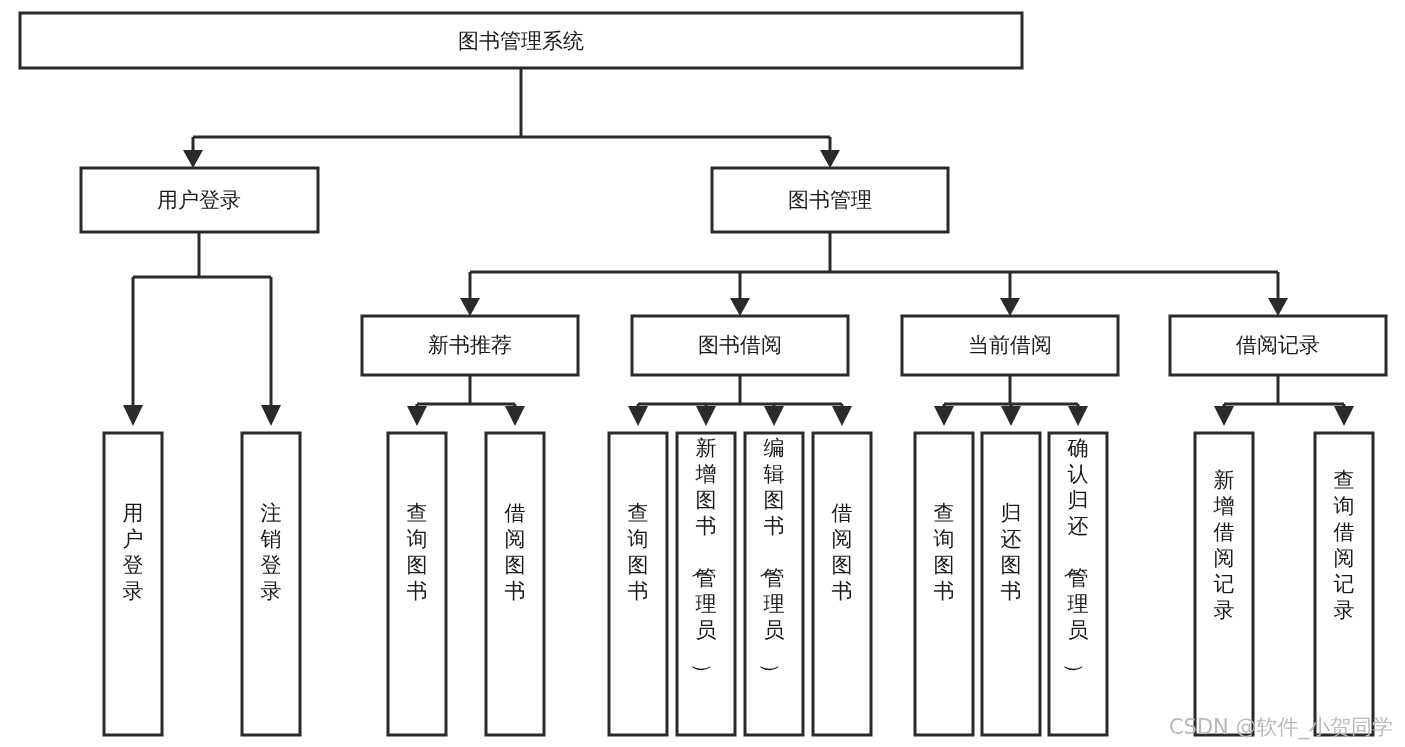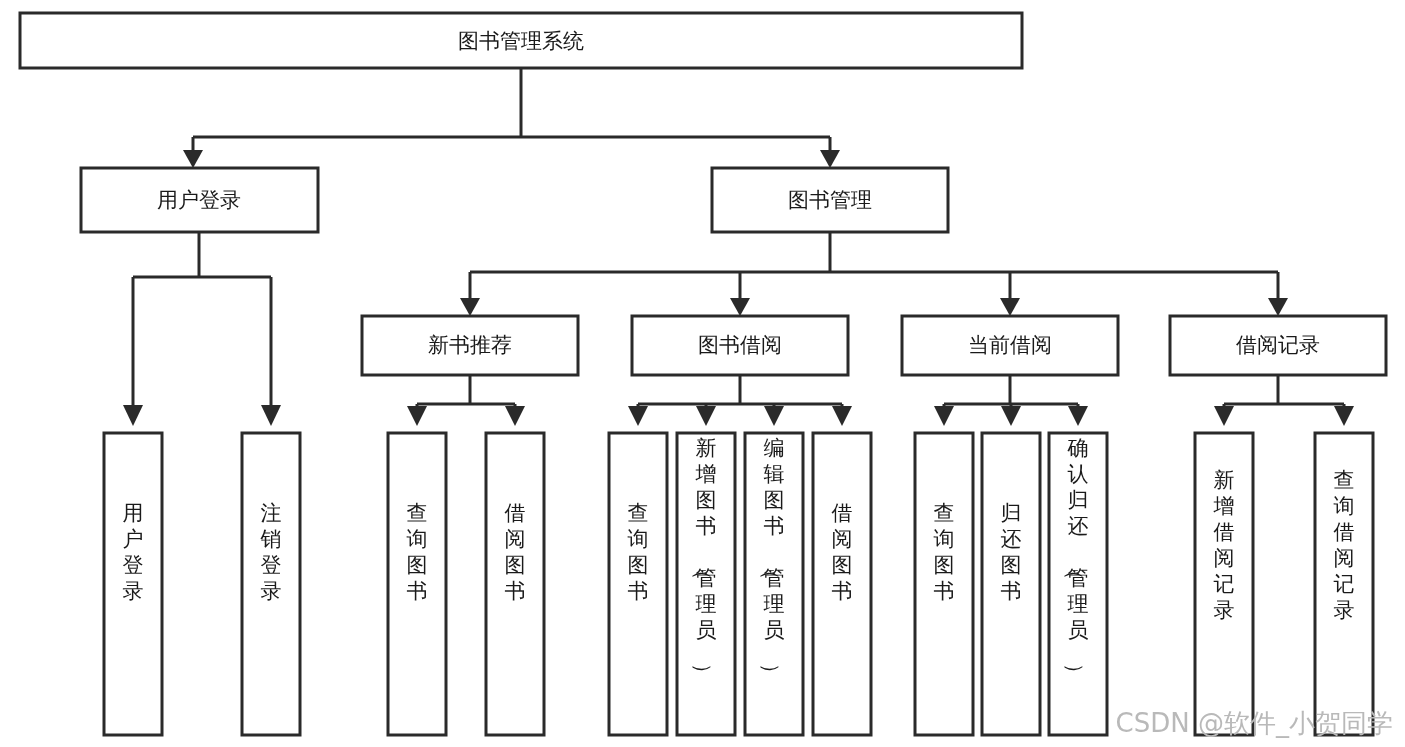--- a/index.html
+++ b/index.html
@@ -44,21 +44,21 @@
   }
   .arrow-head {
     fill: #2a2a2a;
     stroke: none;
   }
   .watermark {
     position: absolute;
     right: 12px;
     bottom: 6px;
     font-family: "DejaVu Sans", "Liberation Sans", sans-serif;
-    font-size: 26px;
+    font-size: 21px;
     color: #b9b9b9;
     white-space: nowrap;
     pointer-events: none;
   }
 </style>
 </head>
 <body>
 
 <svg id="diagram" viewBox="0 0 1405 747" xmlns="http://www.w3.org/2000/svg">
 

